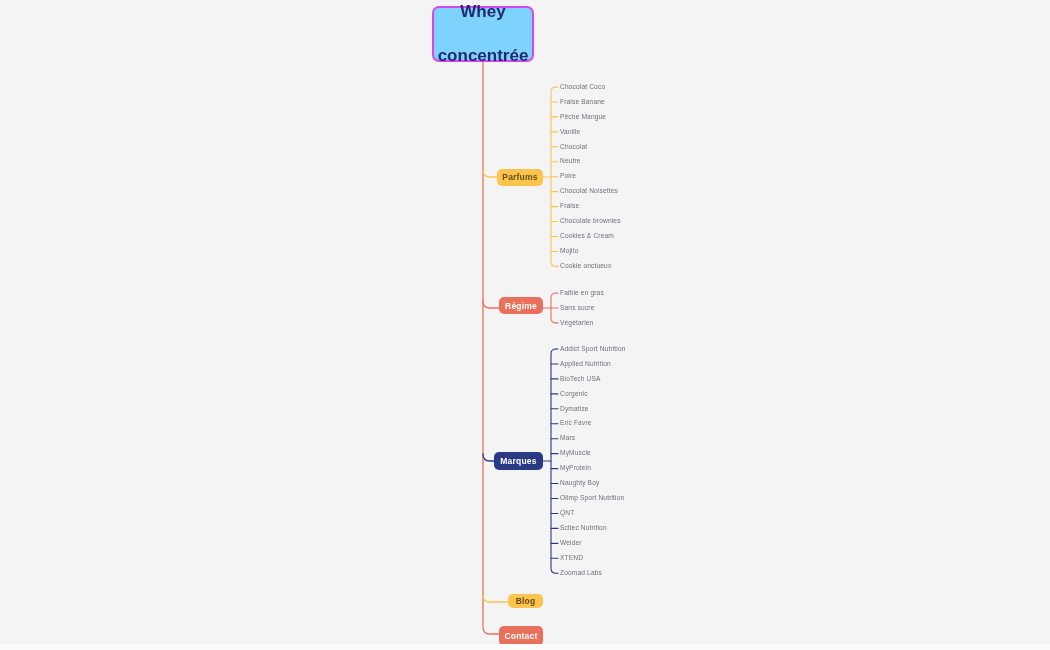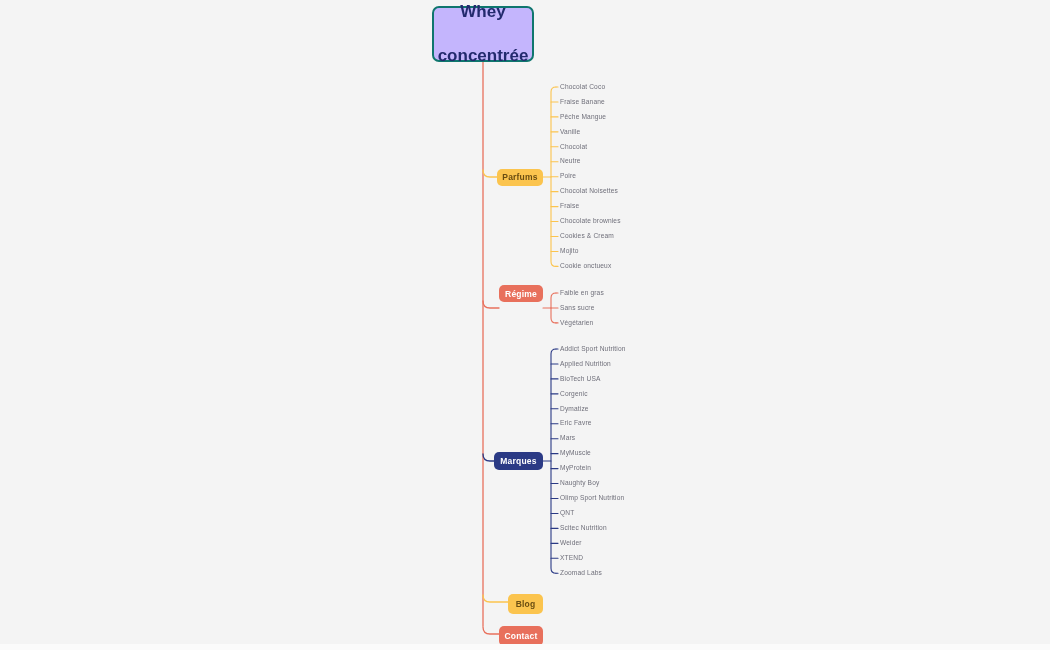--- a/index.html
+++ b/index.html
@@ -9,22 +9,22 @@
     font-family:"Liberation Sans", sans-serif;
     overflow:hidden;
   }
   #canvas{position:relative;width:1050px;height:650px;background:#f4f4f4;}
   #bottomstrip{position:absolute;left:0;bottom:0;width:1050px;height:6px;background:#fbfbfb;}
 
   
   .root-node{
     position:absolute;
     box-sizing:border-box;
-    background:#c4b5fd;
-    border:2px solid #0f766e;
+    background:#7dd3fc;
+    border:2px solid #d946ef;
     border-radius:7px;
     color:#232a6e;
     font-size:17px;
     font-weight:700;
     line-height:1.28;
     text-align:center;
     display:flex;align-items:center;justify-content:center;
   }
   .root-node span{display:block;padding:0 8px;}
 
@@ -127,21 +127,21 @@
       <div class="leaf" style="left: 560px; top: 128.55px; color: rgb(111, 111, 122);">Vanille</div>
       <div class="leaf" style="left: 560px; top: 143.5px; color: rgb(111, 111, 122);">Chocolat</div>
       <div class="leaf" style="left: 560px; top: 158.45px; color: rgb(111, 111, 122);">Neutre</div>
       <div class="leaf" style="left: 560px; top: 173.4px; color: rgb(111, 111, 122);">Poire</div>
       <div class="leaf" style="left: 560px; top: 188.35px; color: rgb(111, 111, 122);">Chocolat Noisettes</div>
       <div class="leaf" style="left: 560px; top: 203.3px; color: rgb(111, 111, 122);">Fraise</div>
       <div class="leaf" style="left: 560px; top: 218.25px; color: rgb(111, 111, 122);">Chocolate brownies</div>
       <div class="leaf" style="left: 560px; top: 233.2px; color: rgb(111, 111, 122);">Cookies &amp; Cream</div>
       <div class="leaf" style="left: 560px; top: 248.15px; color: rgb(111, 111, 122);">Mojito</div>
       <div class="leaf" style="left: 560px; top: 263.1px; color: rgb(111, 111, 122);">Cookie onctueux</div>
-      <div class="chip coral" style="left: 499px; top: 285px; width: 44px; height: 17px;">
+      <div class="chip coral" style="left: 499px; top: 297px; width: 44px; height: 17px;">
         <span>Régime</span>
       </div>
       <div class="leaf" style="left: 560px; top: 289.7px; color: rgb(111, 111, 122);">Faible en gras</div>
       <div class="leaf" style="left: 560px; top: 304.65px; color: rgb(111, 111, 122);">Sans sucre</div>
       <div class="leaf" style="left: 560px; top: 319.6px; color: rgb(111, 111, 122);">Végétarien</div>
       <div class="chip navy" style="left: 494px; top: 452px; width: 49px; height: 18px; text-align: center;">
         <span>Marques</span>
       </div>
       <div class="leaf" style="left: 560px; top: 345.7px; color: rgb(111, 111, 122);">Addict Sport Nutrition</div>
       <div class="leaf" style="left: 560px; top: 360.65px; color: rgb(111, 111, 122);">Applied Nutrition</div>
@@ -152,21 +152,21 @@
       <div class="leaf" style="left: 560px; top: 435.4px; color: rgb(111, 111, 122);">Mars</div>
       <div class="leaf" style="left: 560px; top: 450.35px; color: rgb(111, 111, 122);">MyMuscle</div>
       <div class="leaf" style="left: 560px; top: 465.3px; color: rgb(111, 111, 122);">MyProtein</div>
       <div class="leaf" style="left: 560px; top: 480.25px; color: rgb(111, 111, 122);">Naughty Boy</div>
       <div class="leaf" style="left: 560px; top: 495.2px; color: rgb(111, 111, 122);">Olimp Sport Nutrition</div>
       <div class="leaf" style="left: 560px; top: 510.15px; color: rgb(111, 111, 122);">QNT</div>
       <div class="leaf" style="left: 560px; top: 525.1px; color: rgb(111, 111, 122);">Scitec Nutrition</div>
       <div class="leaf" style="left: 560px; top: 540.05px; color: rgb(111, 111, 122);">Weider</div>
       <div class="leaf" style="left: 560px; top: 555px; color: rgb(111, 111, 122);">XTEND</div>
       <div class="leaf" style="left: 560px; top: 569.95px; color: rgb(111, 111, 122);">Zoomad Labs</div>
-      <div class="chip amber" style="left: 508px; top: 593.5px; width: 35px; height: 20px;">
+      <div class="chip amber" style="left: 508px; top: 593.5px; width: 35px; height: 14px;">
         <span>Blog</span>
       </div>
       <div class="chip coral" style="left: 499px; top: 625.5px; width: 44px; height: 20px;">
         <span>Contact</span>
       </div>
     </div>
 </div>
 
 <div id="bottomstrip"></div>
 

